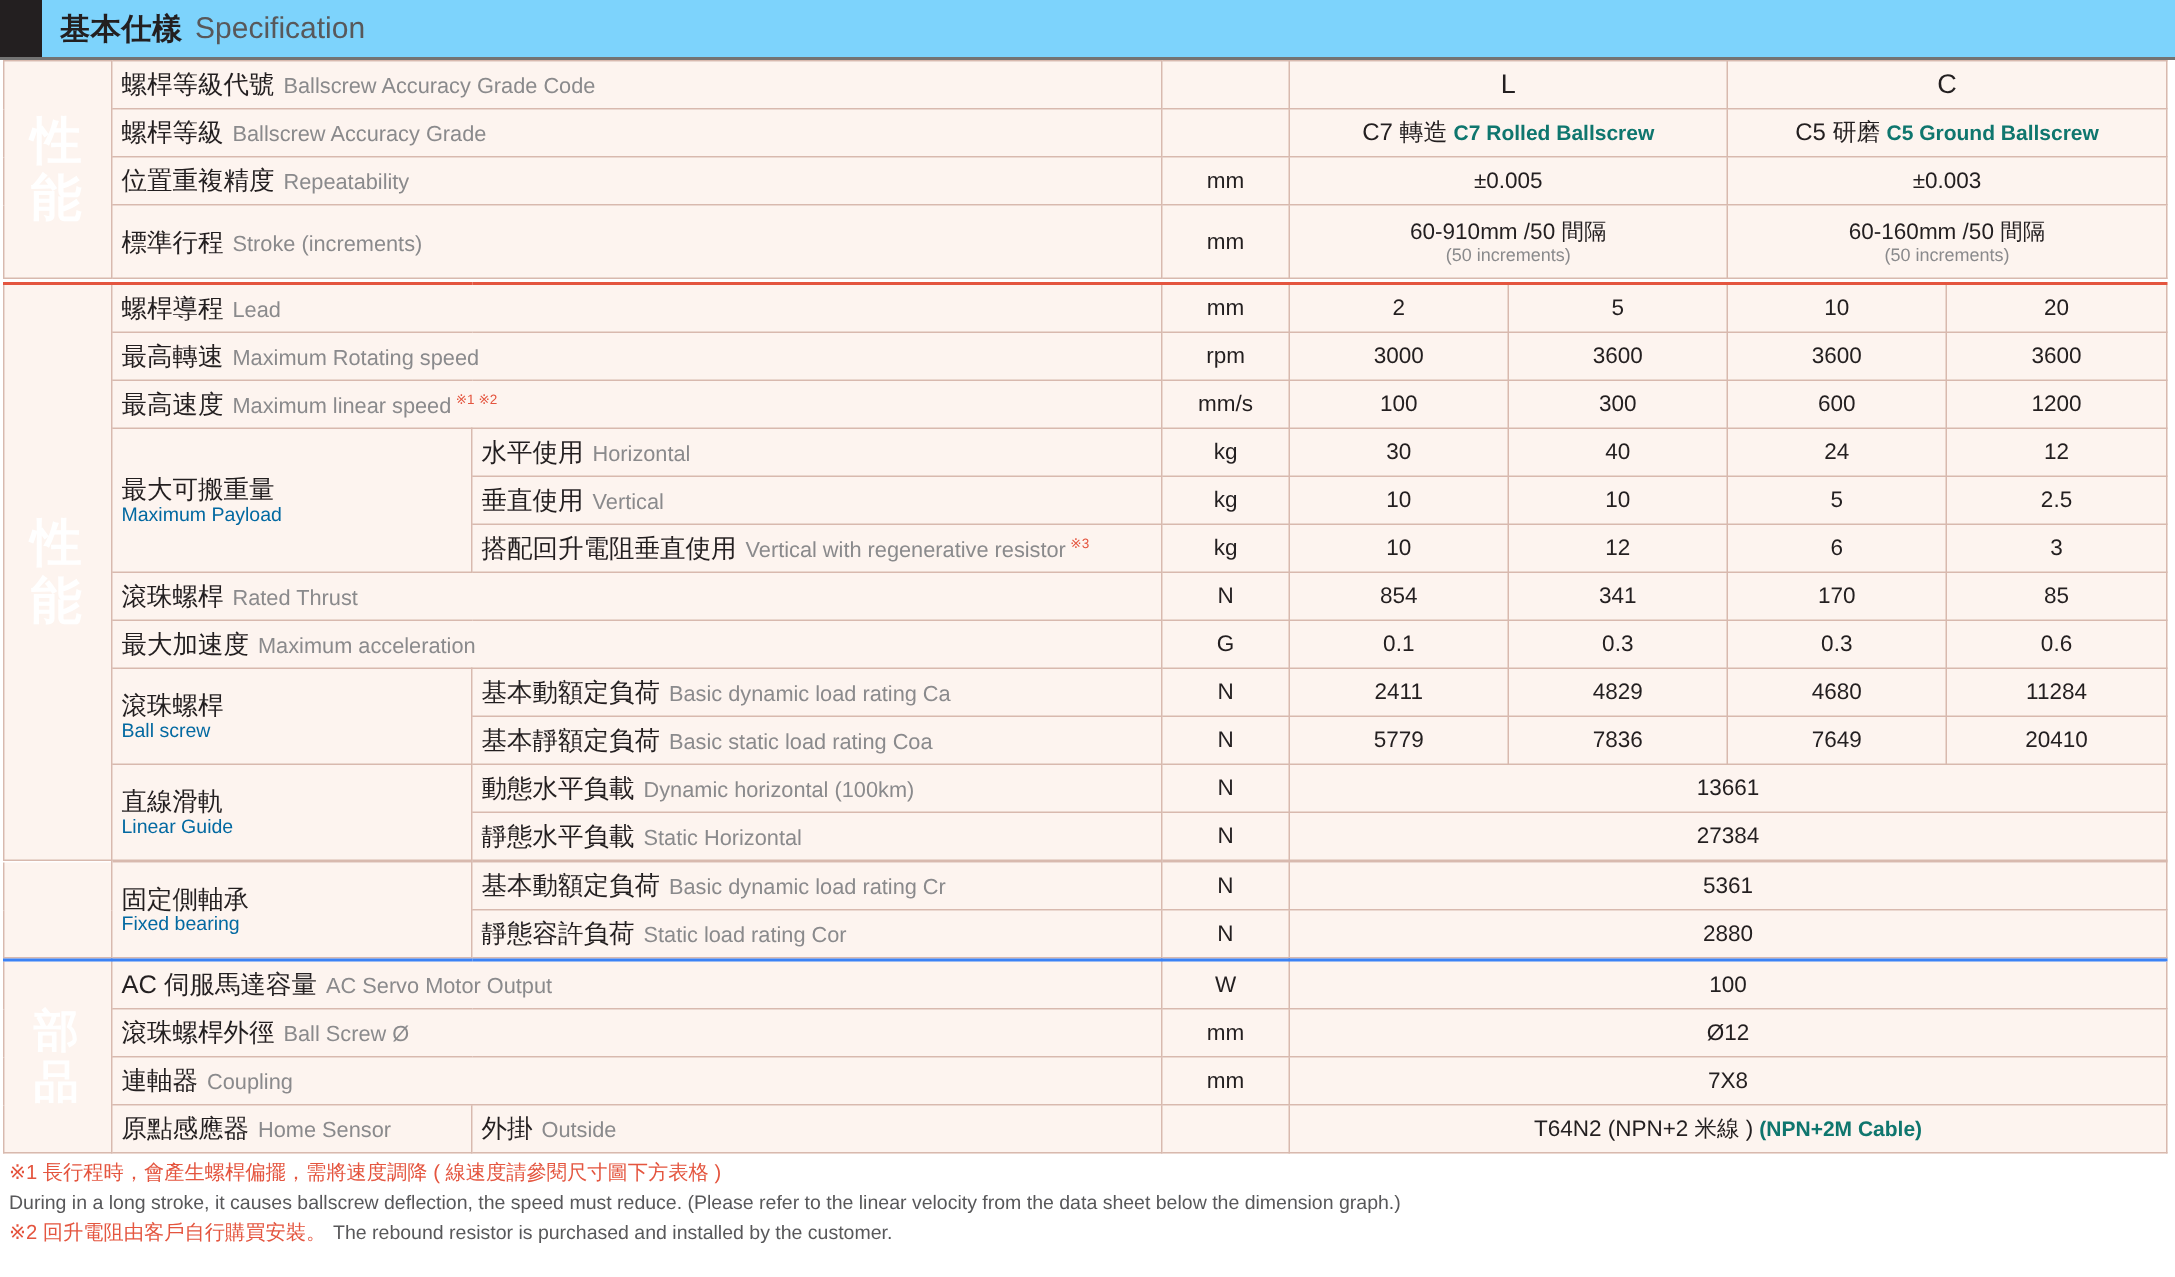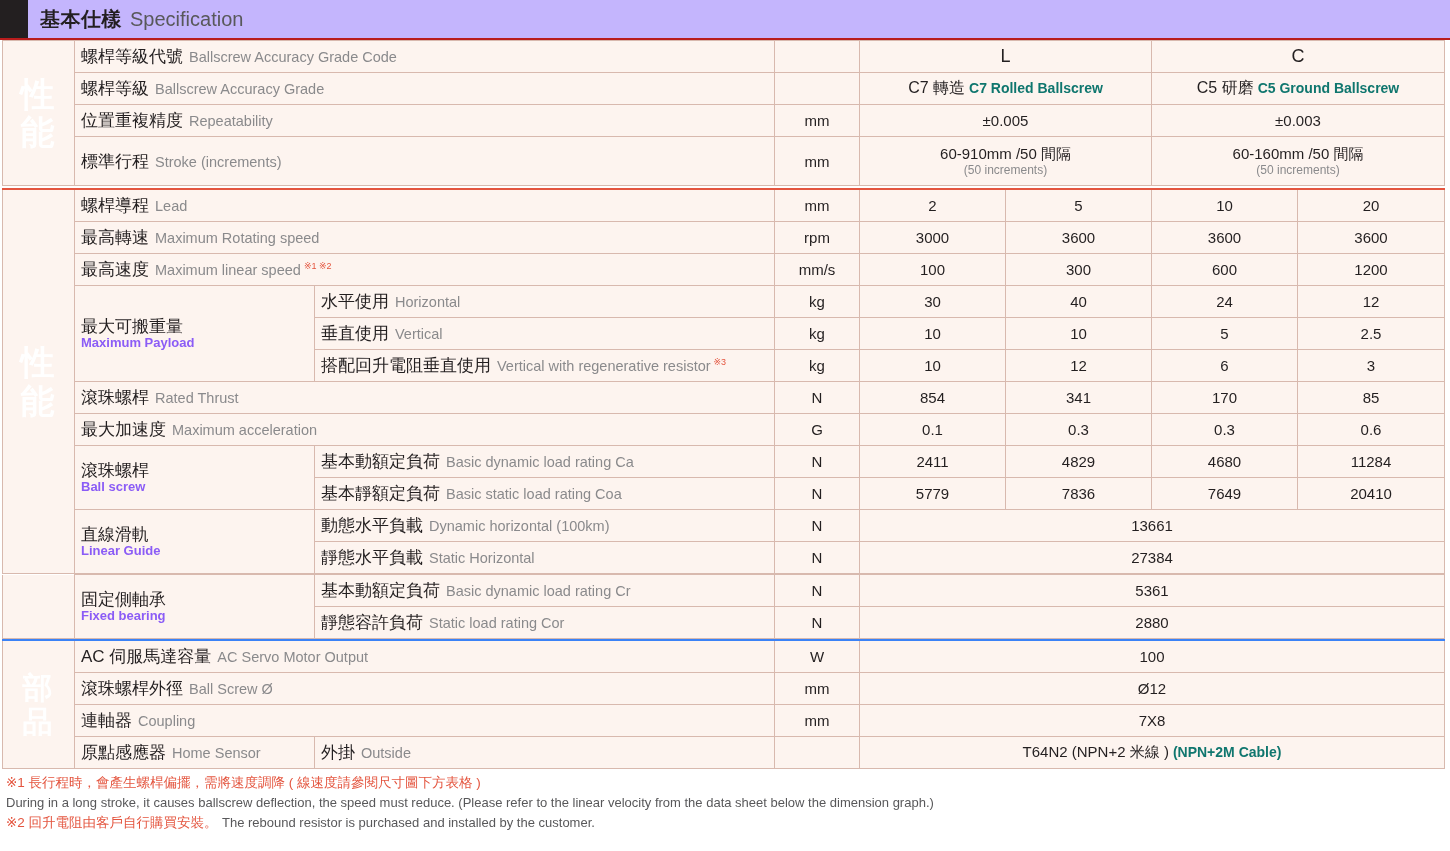--- a/index.html
+++ b/index.html
@@ -9,22 +9,22 @@
     font-family:"Liberation Sans","DejaVu Sans",sans-serif;
     color:#231f20;
     overflow:hidden;
   }
   .page{position:relative;width:1450px;height:851px;}
 
   
   .hdr{
     display:flex;align-items:center;
     height:38px;
-    background:#c4b5fd;
-    border-bottom:2px solid #b91c1c;
+    background:#7dd3fc;
+    border-bottom:2px solid #737373;
   }
   .hdr-swatch{width:28px;height:38px;background:#231f20;}
   .hdr-title{
     font-size:20px;font-weight:bold;color:#231f20;
     padding-left:12px;letter-spacing:.5px;
   }
   .hdr-sub{
     font-size:20px;color:#58585a;font-weight:normal;
     padding-left:8px;
   }
@@ -61,21 +61,21 @@
 
   
   td.lbl{
     background:#faeee7;
     text-align:left;
     padding-left:10px;
     white-space:nowrap;
   }
   td.lbl .cn{font-size:17px;color:#231f20;}
   td.lbl .en{font-size:14.5px;color:#8a8a8c;padding-left:6px;}
-  td.lbl .en2{font-size:13px;color:#8b5cf6;display:block;line-height:1.1;font-weight:bold;}
+  td.lbl .en2{font-size:13px;color:#0369a1;display:block;line-height:1.1;}
   td.lbl.two{line-height:1.15;padding-top:2px;padding-bottom:2px;}
   sup.note{color:#e4553f;font-size:9px;vertical-align:super;padding-left:3px;}
 
   td.unit{
     background:#faeee7;
     text-align:center;
     font-size:16px;
     color:#231f20;
   }
   td.val{

